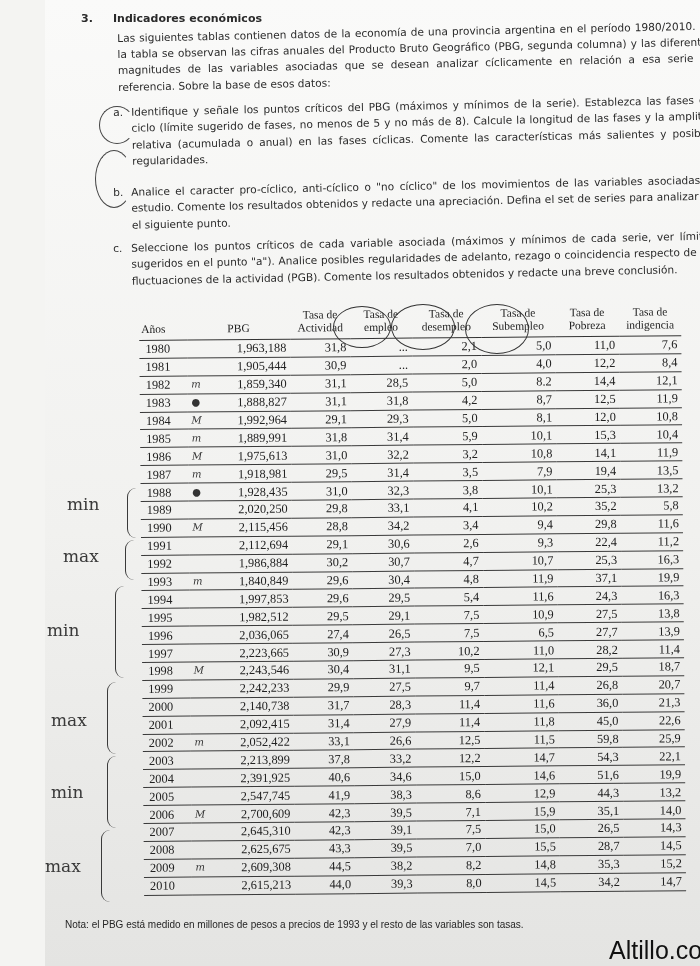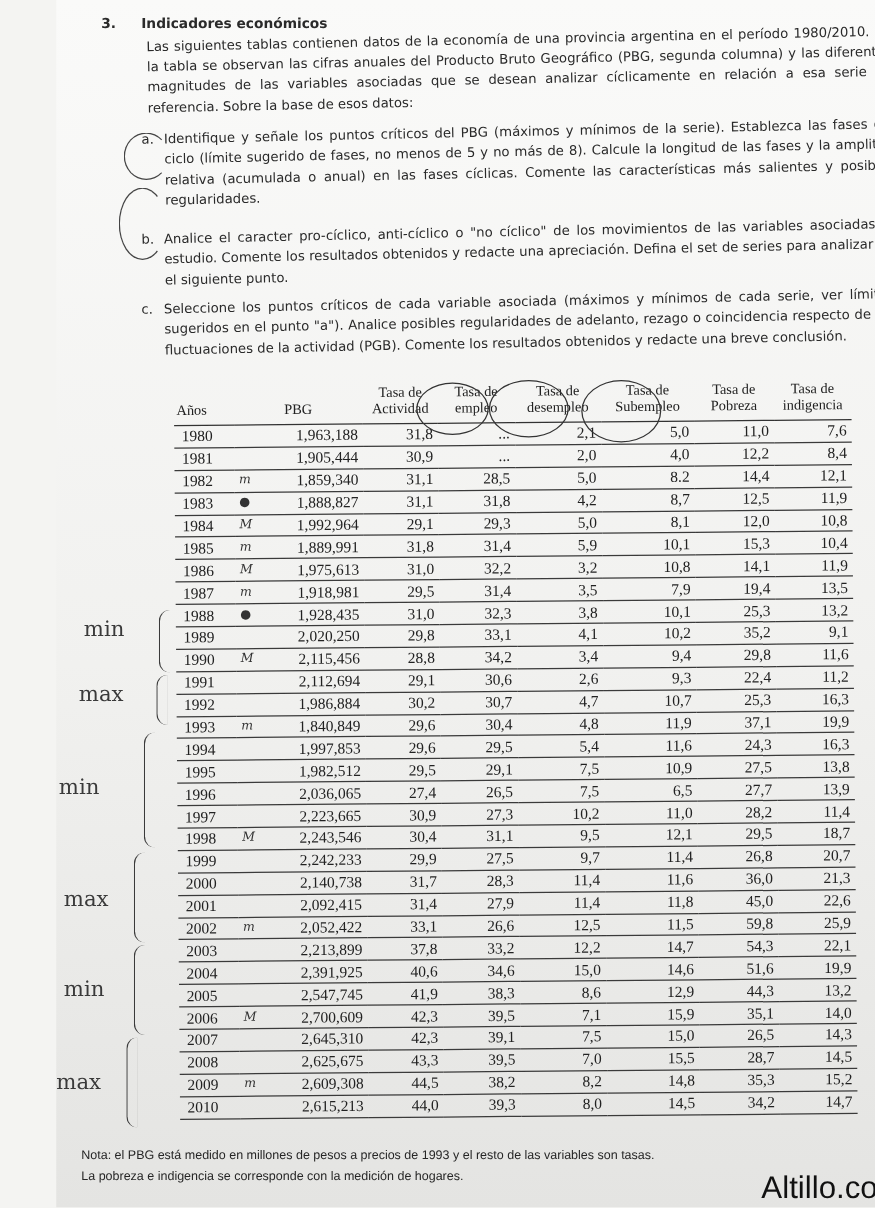--- a/index.html
+++ b/index.html
@@ -178,21 +178,21 @@
           <td class="c-ind"><span>13,2</span></td>
         </tr>
         <tr>
           <td class="year"><span>1989</span></td>
           <td class="pbg"><span>2,020,250</span></td>
           <td class="c-act"><span>29,8</span></td>
           <td class="c-emp"><span>33,1</span></td>
           <td class="c-des"><span>4,1</span></td>
           <td class="c-sub"><span>10,2</span></td>
           <td class="c-pob"><span>35,2</span></td>
-          <td class="c-ind"><span>9,1</span></td>
+          <td class="c-ind"><span>5,8</span></td>
         </tr>
         <tr>
           <td class="year"><span>1990</span></td>
           <td class="pbg"><span class="mark">M</span><span>2,115,456</span></td>
           <td class="c-act"><span>28,8</span></td>
           <td class="c-emp"><span>34,2</span></td>
           <td class="c-des"><span>3,4</span></td>
           <td class="c-sub"><span>9,4</span></td>
           <td class="c-pob"><span>29,8</span></td>
           <td class="c-ind"><span>11,6</span></td>
@@ -413,17 +413,16 @@
 
   <div class="brace" style="left:82px;top:488px;height:50px;"></div>
   <div class="brace" style="left:80px;top:540px;height:40px;"></div>
   <div class="brace" style="left:70px;top:586px;height:92px;"></div>
   <div class="brace" style="left:62px;top:682px;height:72px;"></div>
   <div class="brace" style="left:62px;top:756px;height:72px;"></div>
   <div class="brace" style="left:56px;top:830px;height:72px;"></div>
 
   <div class="note">
     <div>Nota: el PBG está medido en millones de pesos a precios de 1993 y el resto de las variables son tasas.</div>
-    <div>La pobreza e indigencia se corresponde con la medición de hogares.</div>
   </div>
 
   <div class="watermark">Altillo.com</div>
 </div>
 
 </body></html>

